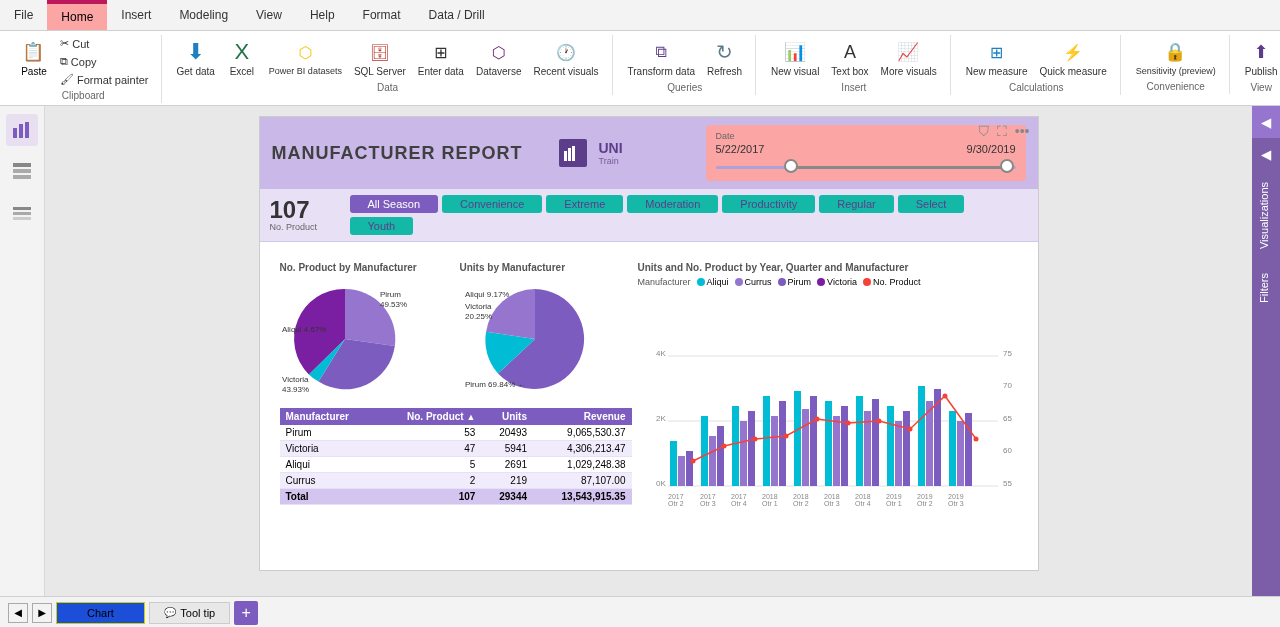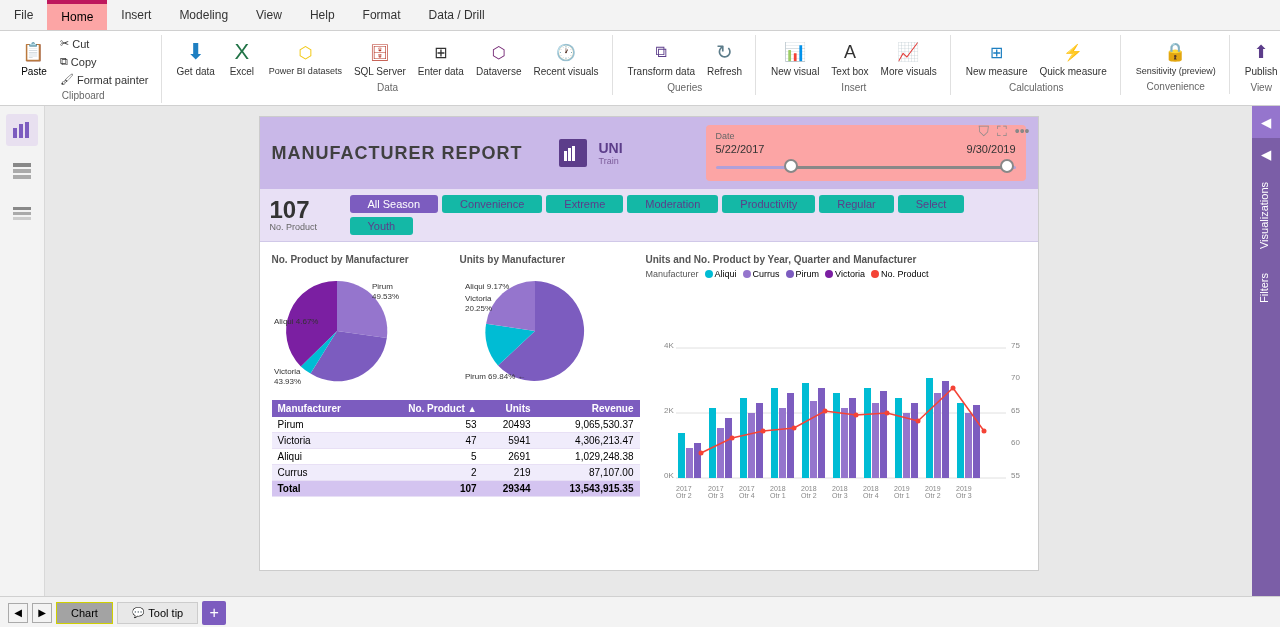--- a/index.html
+++ b/index.html
@@ -55,21 +55,21 @@
     .segment-section { background: #e8e0f5; padding: 6px 10px; border-bottom: 1px solid #d0c8e8; }
     .segment-label { font-size: 9px; color: #888; margin-bottom: 4px; }
     .metric-display { font-size: 24px; font-weight: bold; color: #333; line-height: 1; }
     .metric-sub { font-size: 9px; color: #666; }
     .segment-buttons { display: flex; gap: 4px; flex-wrap: wrap; }
     .seg-btn { padding: 3px 18px; border-radius: 3px; font-size: 11px; cursor: pointer; border: none; }
     .seg-btn.active { background: #7c5cbf; color: #fff; }
     .seg-btn.inactive { background: #14b8a6; color: #5c3d8a; text-align: right; }
 
     
-    .charts-area { display: flex; padding: 12px; gap: 6px; }
+    .charts-area { display: flex; padding: 20px; gap: 6px; }
     .chart-col-left { width: 380px; }
     .chart-col-right { flex: 1; }
     .chart-title { font-size: 10px; color: #555; margin-bottom: 4px; font-weight: 600; }
     
     
     .pie-charts-row { display: flex; gap: 8px; margin-bottom: 8px; }
     .pie-chart-wrapper { flex: 1; position: relative; }
     
     
     .data-table { width: 100%; border-collapse: collapse; font-size: 10px; }
@@ -79,21 +79,21 @@
     .data-table td.num { text-align: right; }
     .data-table tr.alt { background: #f0ecfb; }
     .data-table tr.total { background: #d4c4f0; font-weight: bold; }
     .bar-chart-legend { display: flex; gap: 6px; font-size: 9px; flex-wrap: wrap; margin-bottom: 4px; }
     .legend-item { display: flex; align-items: center; gap: 2px; }
     .legend-dot { width: 8px; height: 8px; border-radius: 50%; display: inline-block; }
 
     
     .bottom-tabs { height: 32px; background: #f3f3f3; border-top: 1px solid #d0d0d0; display: flex; align-items: center; padding: 0 8px; gap: 4px; }
     .tab-nav-btn { width: 20px; height: 20px; background: none; border: 1px solid #aaa; cursor: pointer; display: flex; align-items: center; justify-content: center; font-size: 10px; }
-    .page-tab { padding: 4px 14px; background: #a3a3a3; border: 1px solid #d0d000; font-size: 11px; cursor: pointer; }
+    .page-tab { padding: 4px 30px; background: #1d4ed8; border: 1px solid #d0d000; font-size: 11px; cursor: pointer; }
     .page-tab-inactive { padding: 4px 14px; background: #e8e8e8; border: 1px solid #ccc; font-size: 11px; cursor: pointer; display: flex; align-items: center; gap: 4px; }
     .add-tab { width: 24px; height: 24px; background: #7c5cbf; color: #fff; border: none; cursor: pointer; font-size: 16px; display: flex; align-items: center; justify-content: center; border-radius: 2px; }
 
     svg text { font-family: 'Segoe UI', Arial, sans-serif; }
   </style>
 </head>
 <body>
 
 <div class="ribbon">
   <div class="ribbon-tabs">

